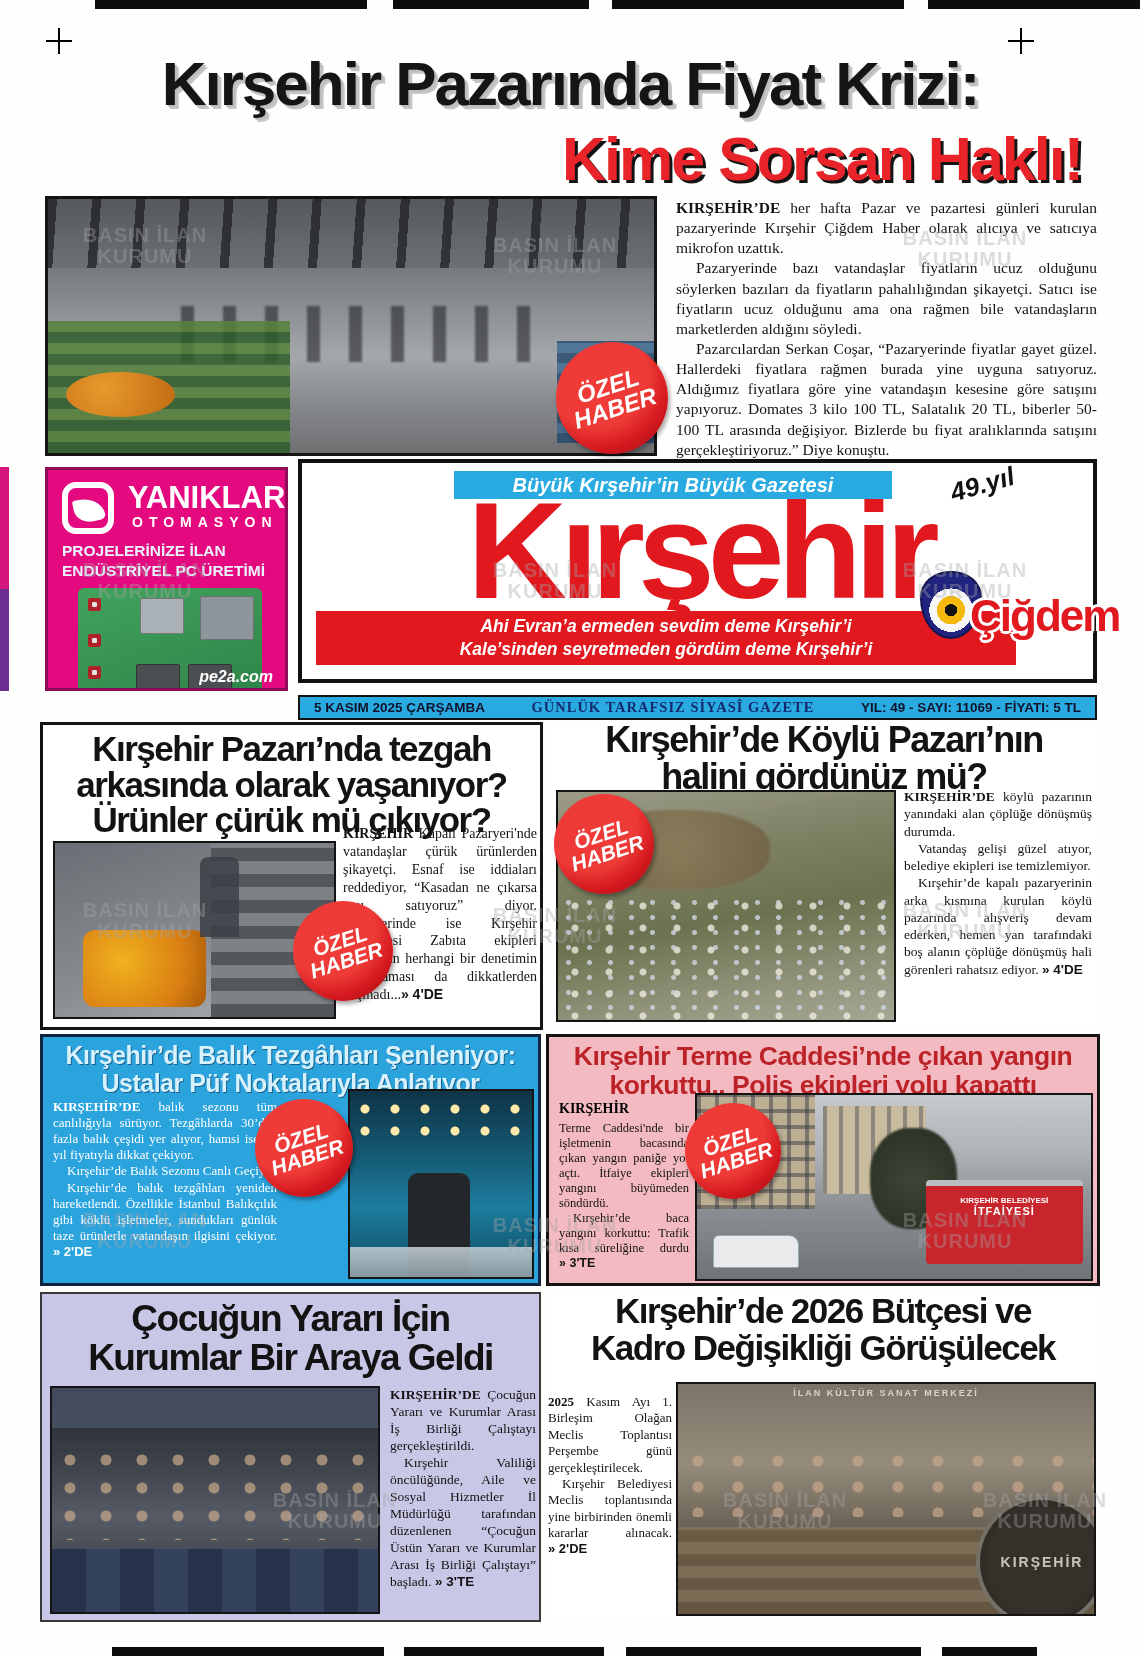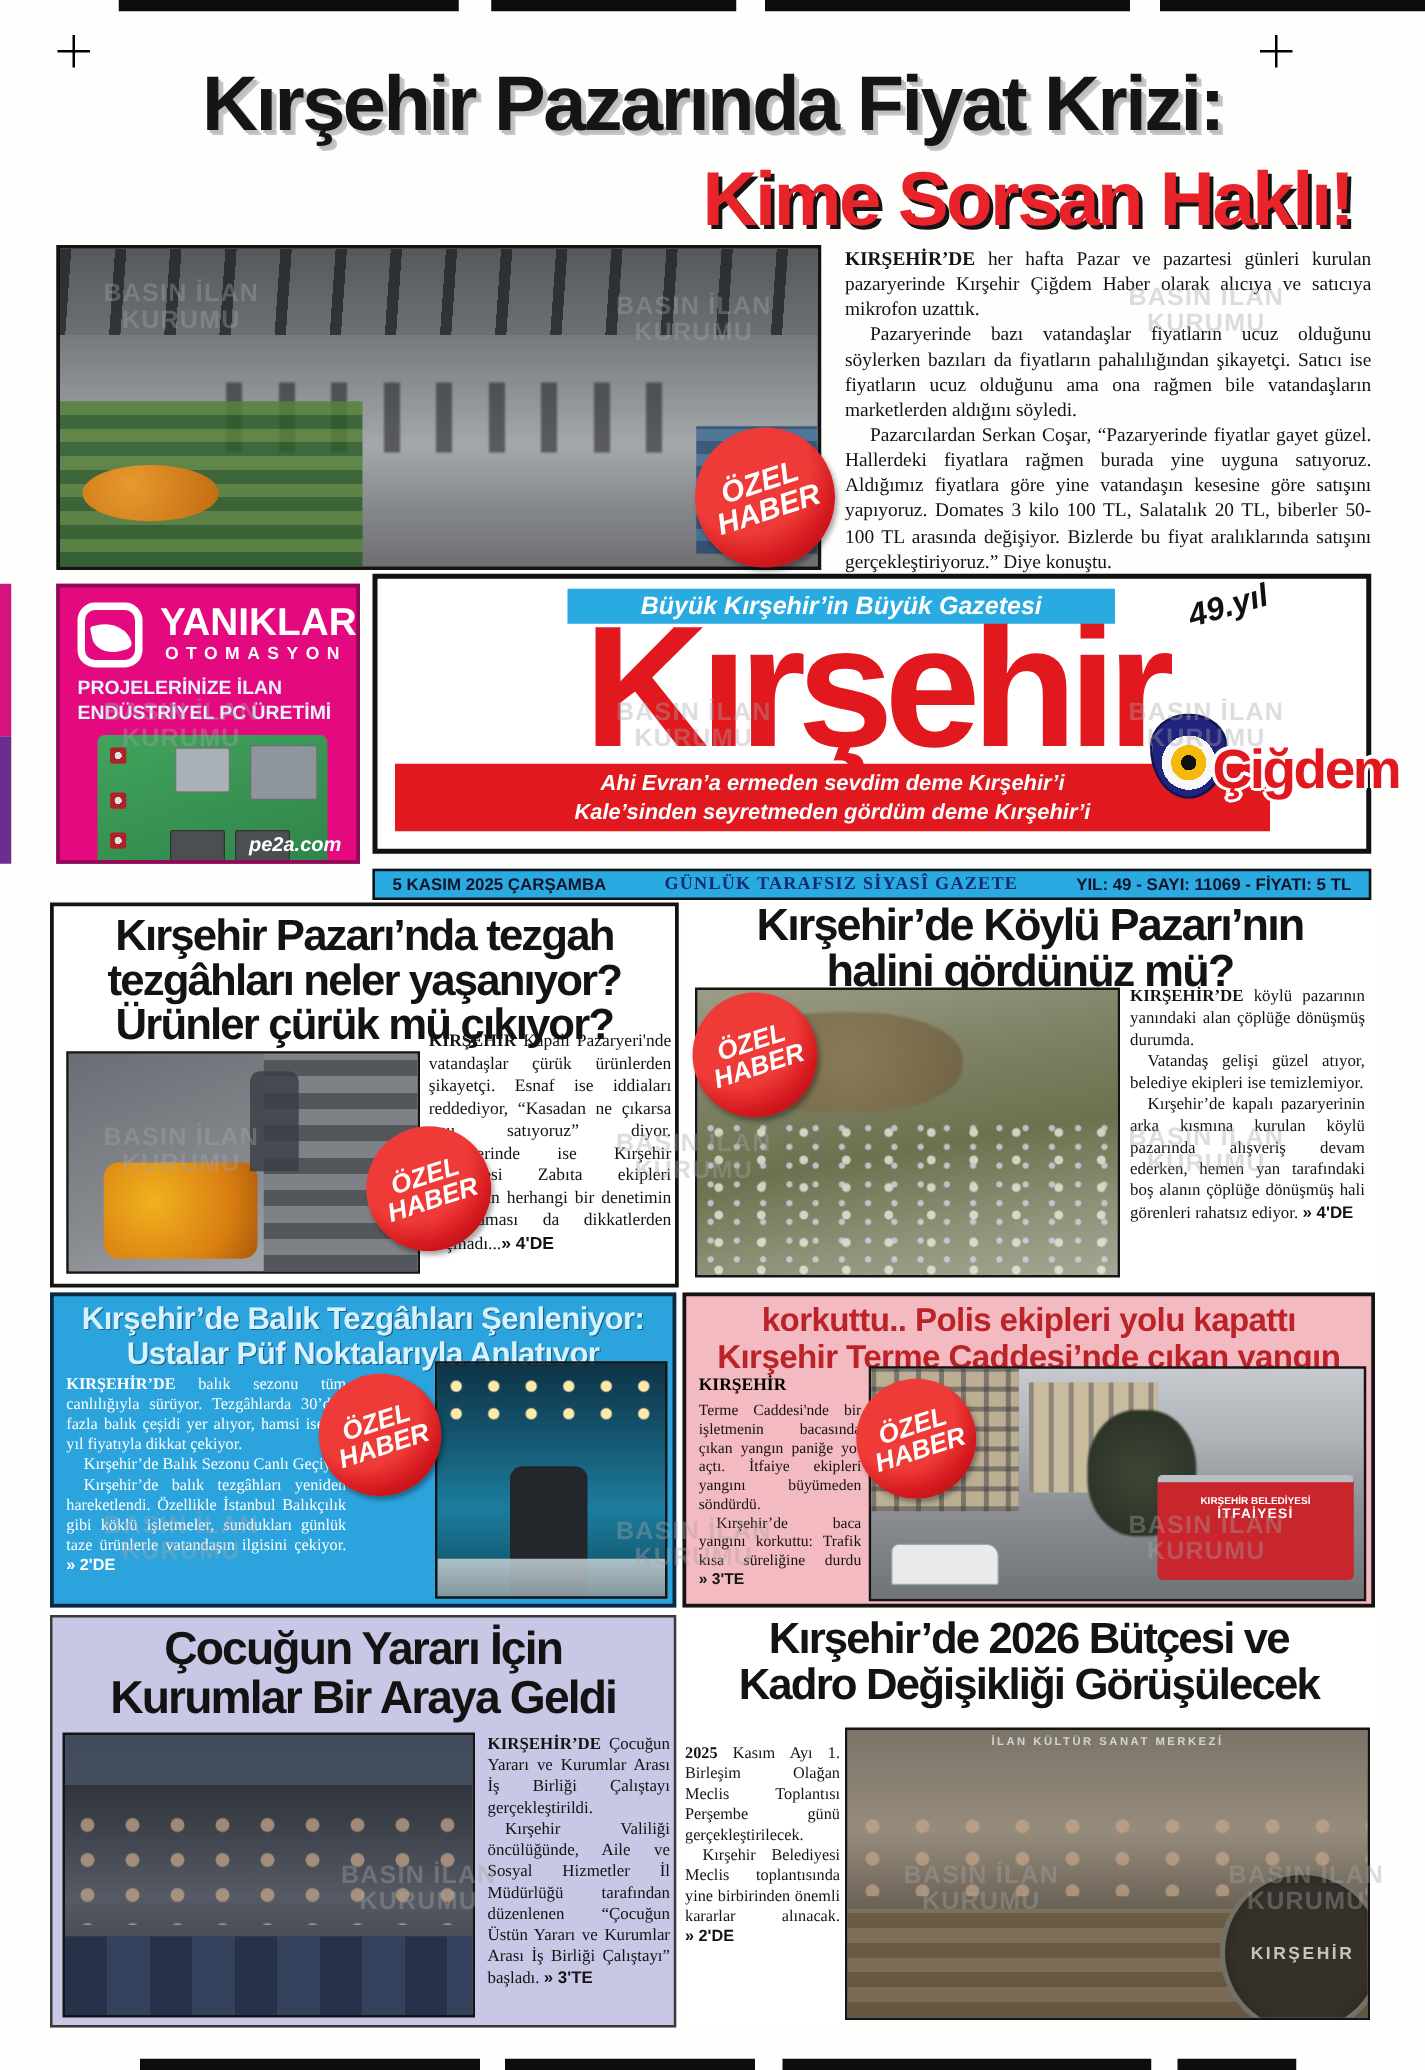--- a/index.html
+++ b/index.html
@@ -297,21 +297,21 @@
 
   <div class="datebar" data-interactable="false">
     <span data-interactable="false">5 KASIM 2025 ÇARŞAMBA</span>
     <span class="motto" data-interactable="false">GÜNLÜK TARAFSIZ SİYASÎ GAZETE</span>
     <span data-interactable="false">YIL: 49 - SAYI: 11069 - FİYATI: 5 TL</span>
   </div>
 
   <div class="story st-market" data-interactable="false">
     <h2 data-interactable="false">
       <span data-interactable="false">Kırşehir Pazarı’nda tezgah</span>
-      <span data-interactable="false">tezgâhları neler yaşanıyor?</span>
+      <span data-interactable="false">arkasında olarak yaşanıyor?</span>
       <span data-interactable="false">Ürünler çürük mü çıkıyor?</span>
     </h2>
     <div class="photo ph-stall" data-interactable="false">
       <div class="ov st-crates" data-interactable="false"></div>
       <div class="ov st-oranges" data-interactable="false"></div>
       <div class="ov st-person" data-interactable="false"></div>
     </div>
     <div class="badge b-sm" data-interactable="false">
       <div class="badge-inner" data-interactable="false">
         <span data-interactable="false">ÖZEL</span>
@@ -363,22 +363,22 @@
     </div>
     <div class="photo ph-fish" data-interactable="false">
       <div class="ov fs-lamps" data-interactable="false"></div>
       <div class="ov fs-vendor" data-interactable="false"></div>
       <div class="ov fs-fishrow" data-interactable="false"></div>
     </div>
   </div>
 
   <div class="story st-fire" data-interactable="false">
     <h2 data-interactable="false">
+      <span data-interactable="false">Kırşehir Terme Caddesi’nde çıkan yangın</span>
       <span data-interactable="false">korkuttu.. Polis ekipleri yolu kapattı</span>
-      <span data-interactable="false">Kırşehir Terme Caddesi’nde çıkan yangın</span>
     </h2>
     <div class="firelead" data-interactable="false">KIRŞEHİR</div>
     <div class="sbody" data-interactable="false">
       <p class="noind" data-interactable="false"><span data-interactable="false">Terme Caddesi'nde bir işletmenin bacasında çıkan yangın paniğe yol açtı. İtfaiye ekipleri yangını büyümeden söndürdü.</span></p>
       <p data-interactable="false"><span data-interactable="false">Kırşehir’de baca yangını korkuttu: Trafik kısa süreliğine durdu</span> <span class="jump" data-interactable="false">» 3'TE</span></p>
     </div>
     <div class="badge b-sm" data-interactable="false">
       <div class="badge-inner" data-interactable="false">
         <span data-interactable="false">ÖZEL</span>
         <span data-interactable="false">HABER</span>

